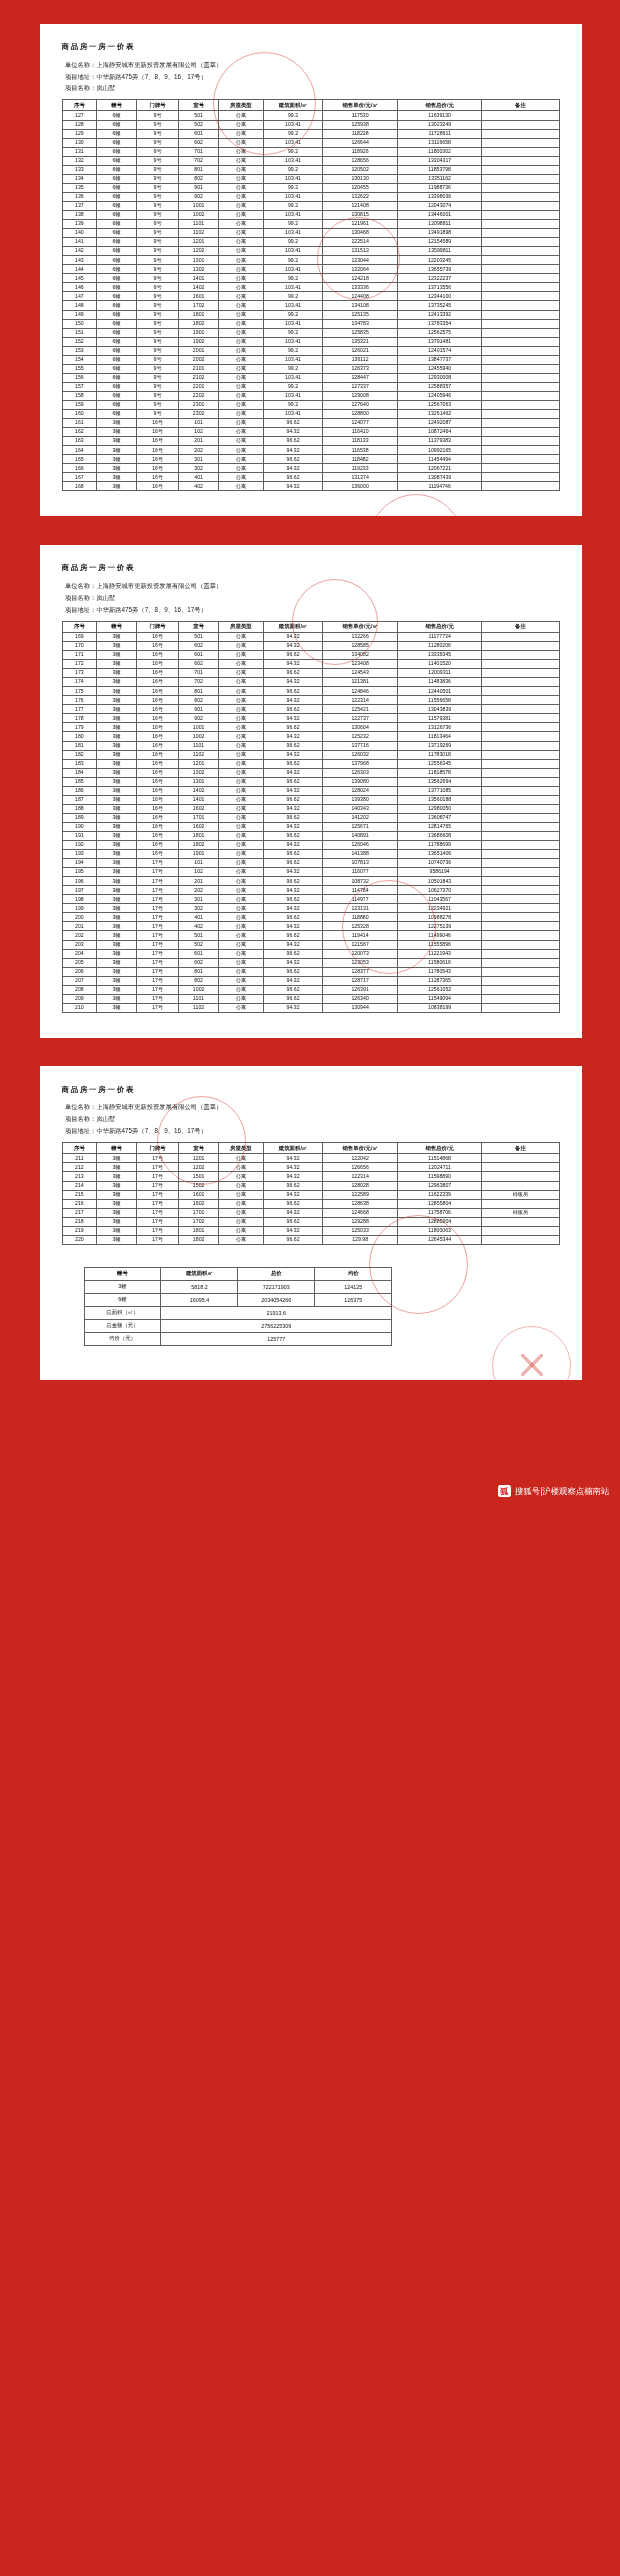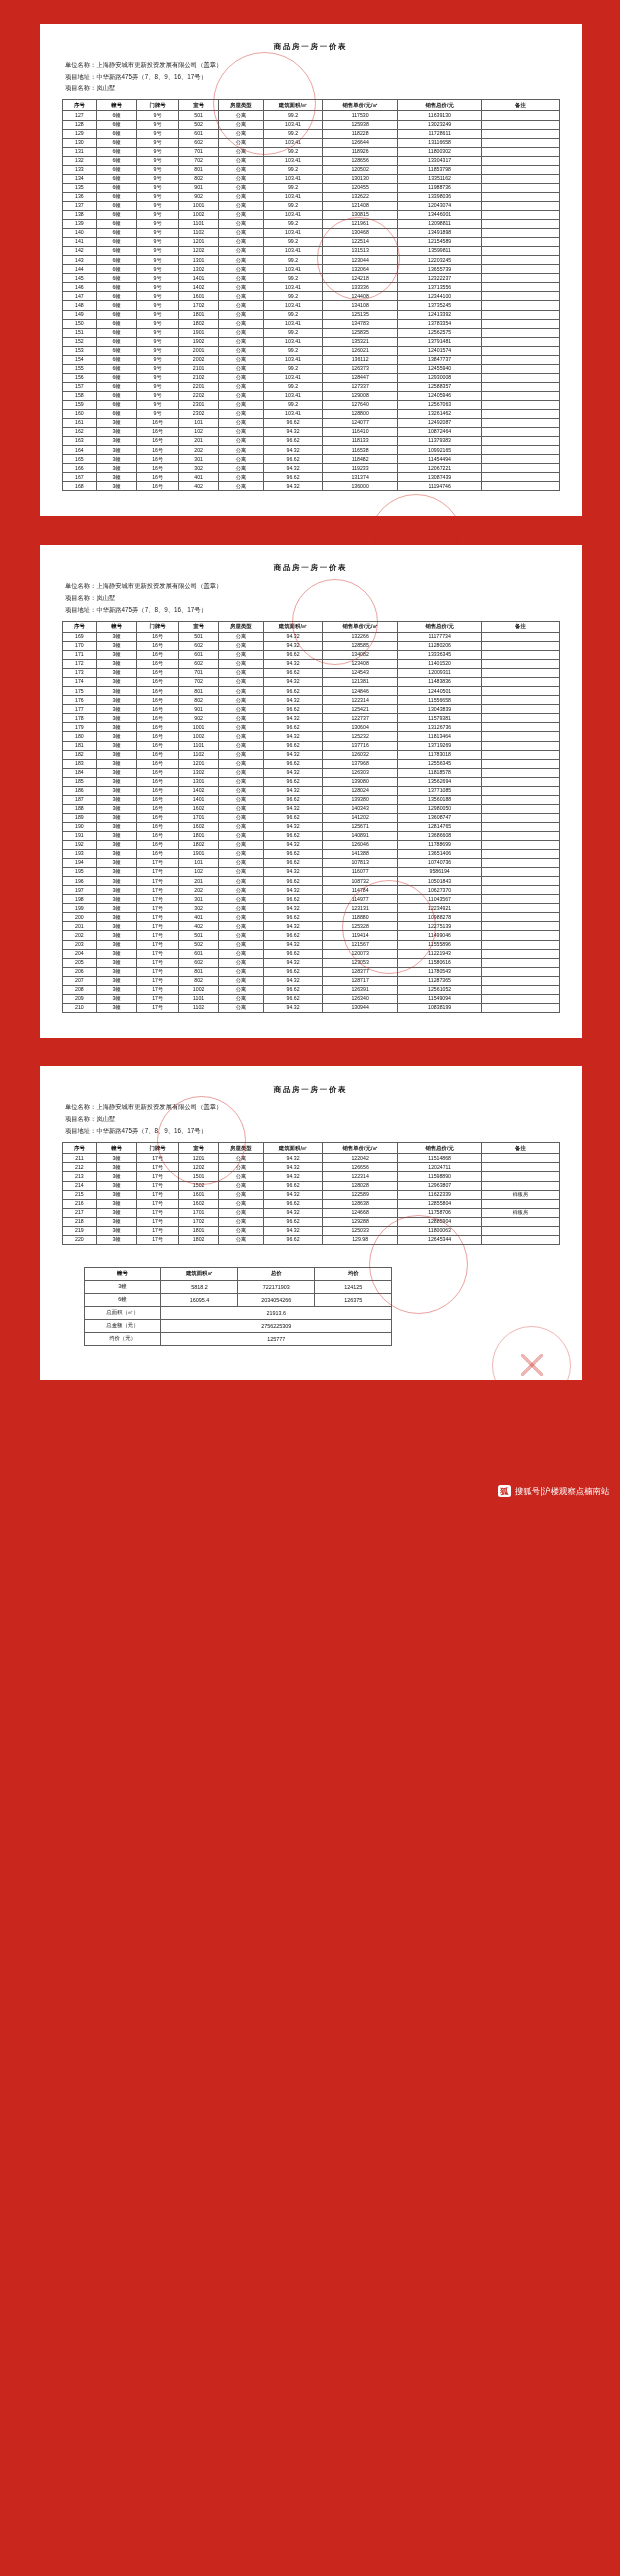--- a/index.html
+++ b/index.html
@@ -13,21 +13,21 @@
   .sheet{
     background:#ffffff;
     margin:0 auto;
     position:relative;
     box-sizing:border-box;
   }
   .sheet.s1{width:542px;margin-top:23.5px;padding:18.4px 22px 25px 22px;}
   .sheet.s2{width:542px;margin-top:28.5px;padding:18.4px 22px 25px 22px;}
   .sheet.s3{width:542px;margin-top:28.5px;padding:18.4px 22px 34px 22px;}
   .sheet-title{
-    text-align:center;
+    text-align:left;
     font-size:7.5px;
     letter-spacing:1.7px;
     margin:0 0 6.7px 0;
     font-weight:bold;
     color:#222;
   }
   .meta{
     font-size:6.3px;
     line-height:1.9;
     margin-left:3.4px;

